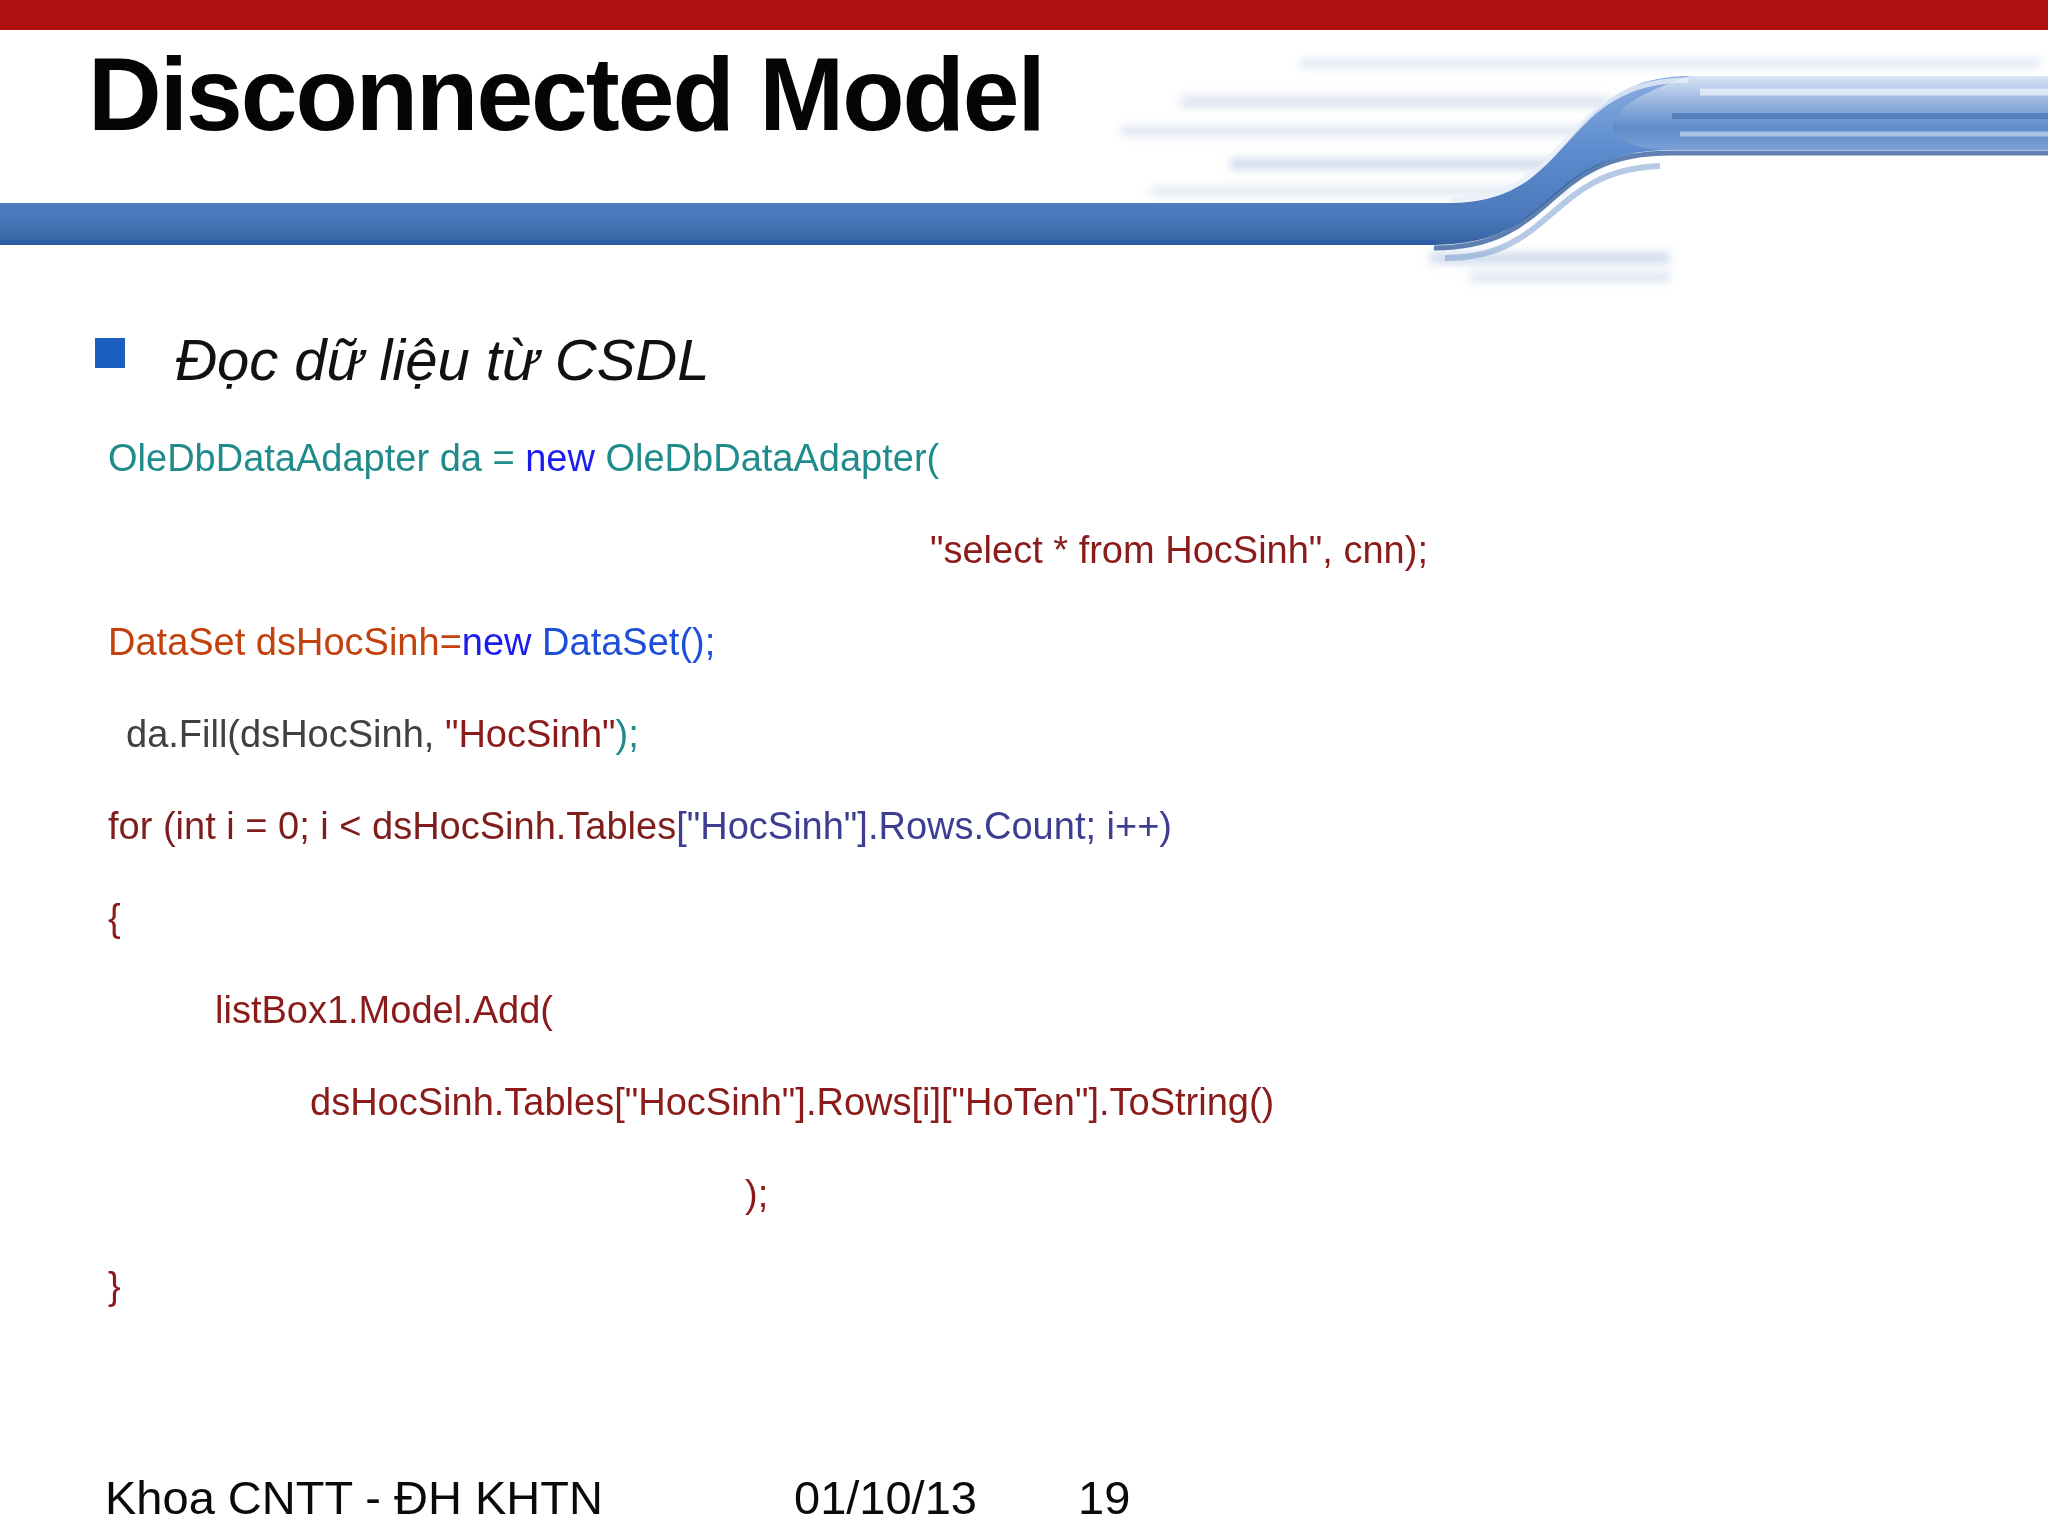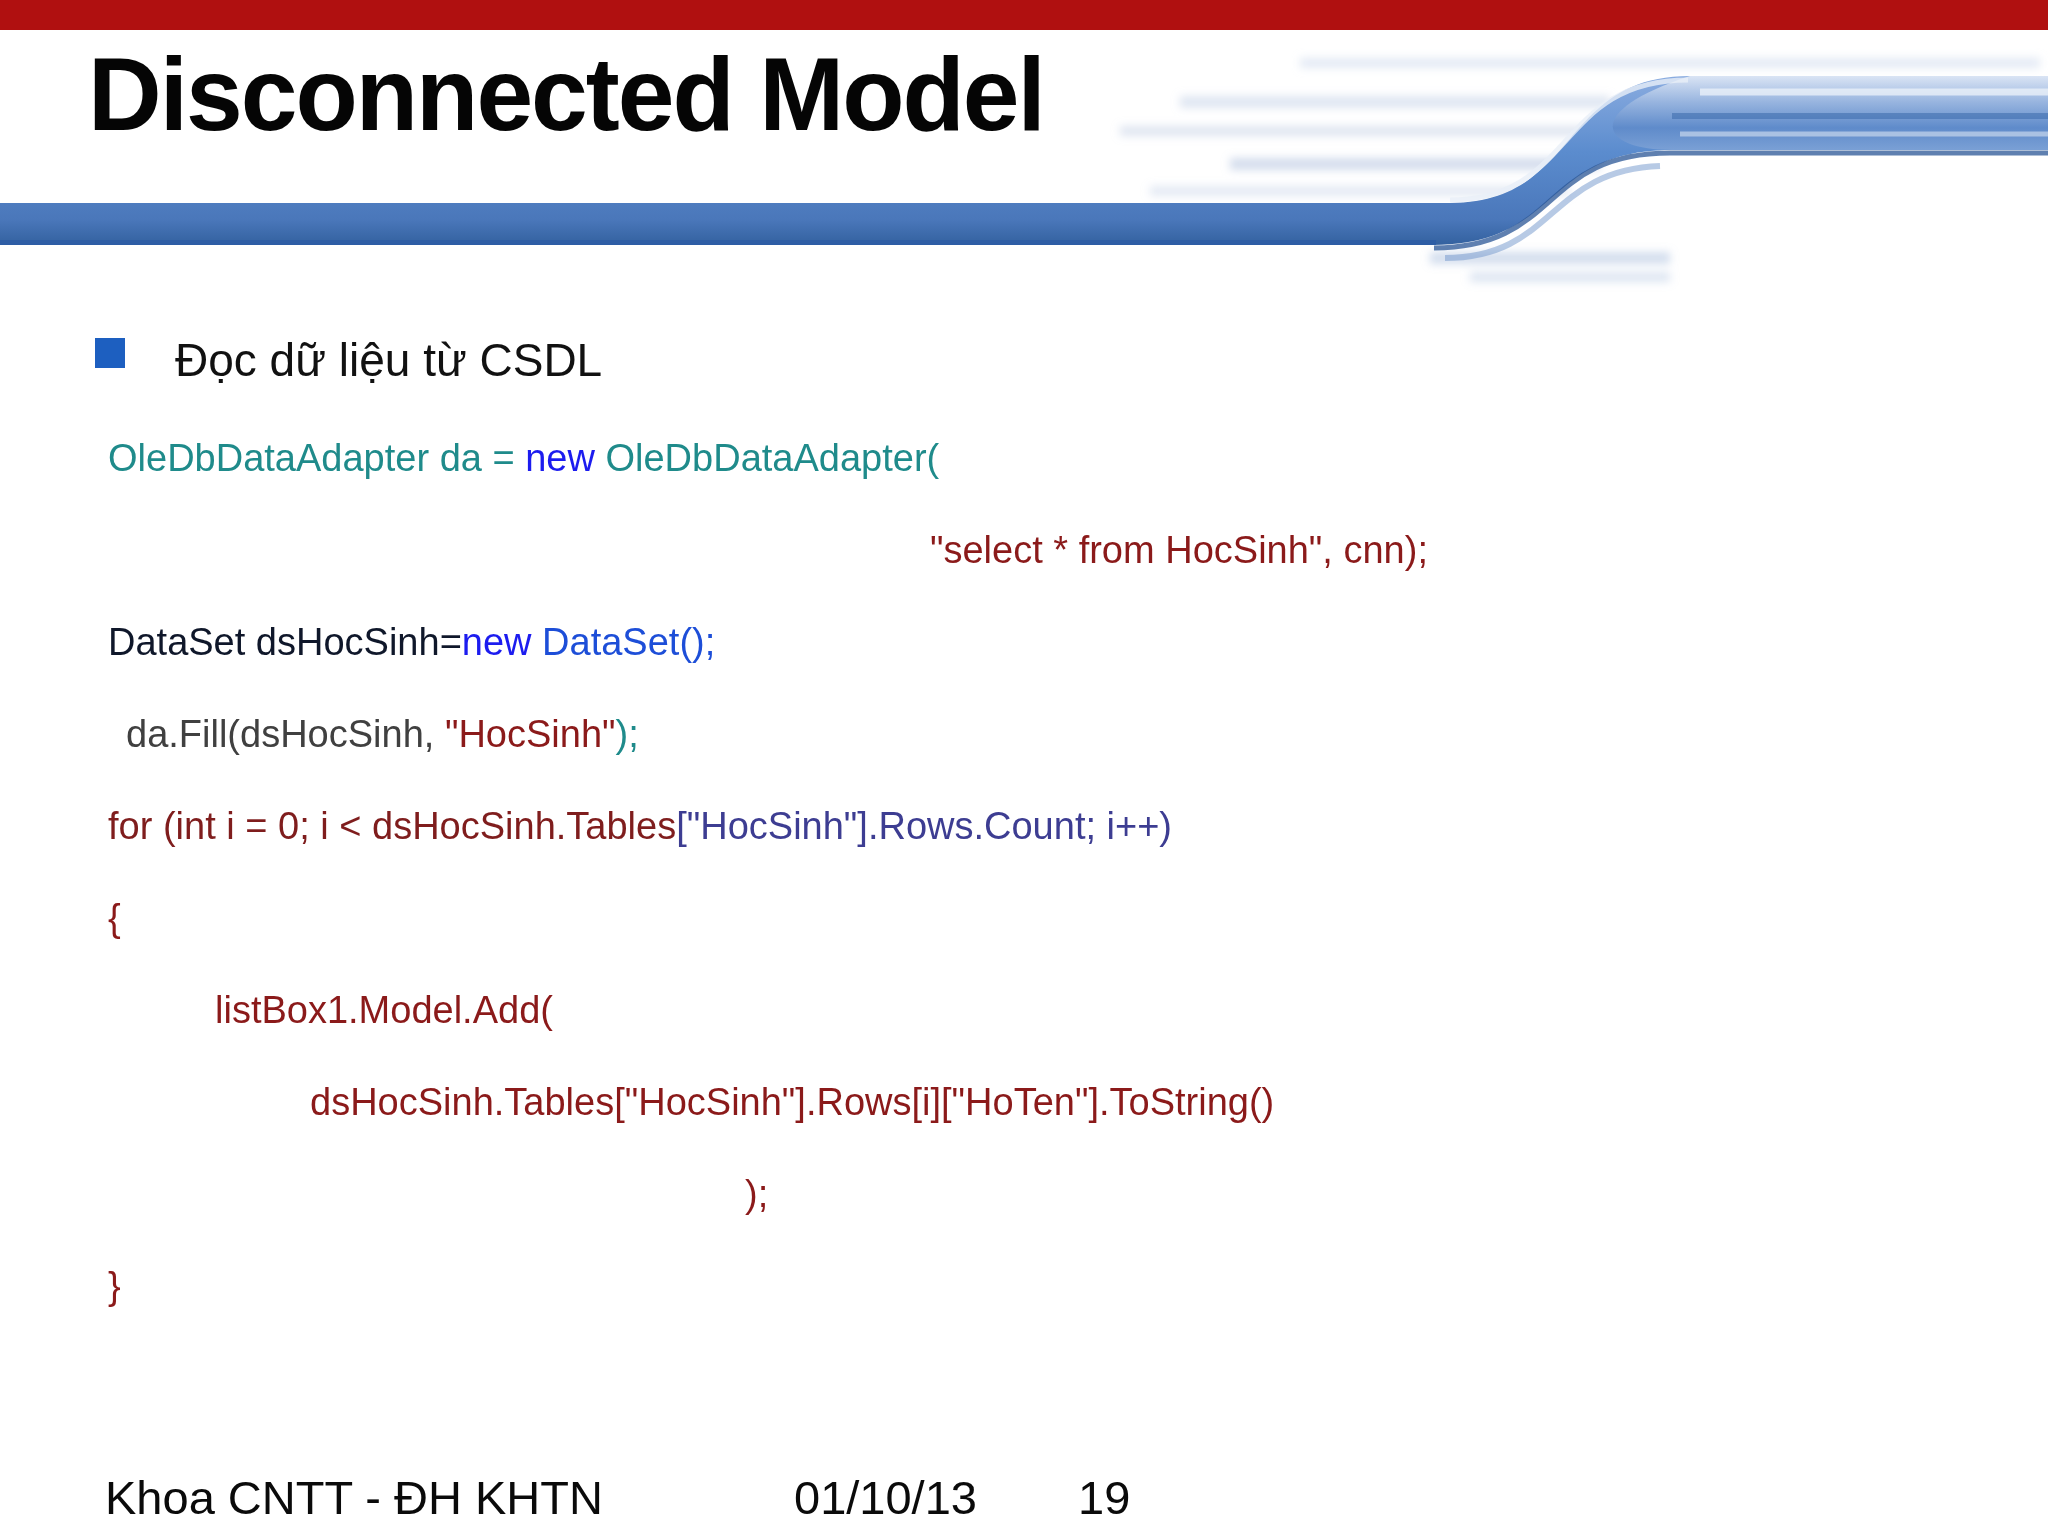--- a/index.html
+++ b/index.html
@@ -26,21 +26,21 @@
   }
   .bullet-row{
     position:absolute;left:95px;top:325px;width:1800px;
     display:flex;align-items:flex-start;
   }
   .bullet-square{
     width:30px;height:30px;margin-top:13px;margin-right:50px;
     background:#1d5fc0;flex:0 0 auto;
   }
   .bullet-text{
-    font-size:46px;color:#111111;line-height:70px;white-space:pre;
+    font-size:58px;color:#111111;line-height:70px;white-space:pre;font-style:italic;
   }
   .code{
     position:absolute;left:108px;top:412px;width:1900px;
   }
   .code-line{
     font-size:38px;line-height:92px;white-space:pre;
   }
   .footer{
     position:absolute;left:0;top:1470px;width:2048px;height:60px;
     font-size:47px;color:#0a0a0a;
@@ -102,21 +102,21 @@
 <h1 class="title" style="color: rgb(5, 5, 5);">Disconnected Model</h1>
 
 <div class="bullet-row">
   <span class="bullet-square" style="background: rgb(29, 95, 192);"></span>
   <span class="bullet-text">Đọc dữ liệu từ CSDL</span>
 </div>
 
 <div class="code" id="code-block">
     <div class="code-line" style="padding-left: 0px;"><span style="color: rgb(31, 139, 139);">OleDbDataAdapter da = </span><span style="color: rgb(28, 28, 239);">new</span><span style="color: rgb(31, 139, 139);"> OleDbDataAdapter(</span></div>
     <div class="code-line" style="padding-left: 822px;"><span style="color: rgb(139, 26, 26);">"select * from HocSinh", cnn);</span></div>
-    <div class="code-line" style="padding-left: 0px;"><span style="color: #0f172a;">DataSet dsHocSinh=</span><span style="color: rgb(28, 28, 239);">new</span><span style="color: #1d4ed8;"> DataSet();</span></div>
+    <div class="code-line" style="padding-left: 0px;"><span style="color: #c2410c;">DataSet dsHocSinh=</span><span style="color: rgb(28, 28, 239);">new</span><span style="color: #1d4ed8;"> DataSet();</span></div>
     <div class="code-line" style="padding-left: 0px;"><span style="color: #404040; margin-left: 18px;">da.Fill(dsHocSinh, </span><span style="color: rgb(139, 26, 26);">"HocSinh"</span><span style="color: rgb(31, 139, 139);">);</span></div>
     <div class="code-line" style="padding-left: 0px;"><span style="color: #7f1d1d;">for (int i = 0; i &lt; dsHocSinh.Tables</span><span style="color: rgb(61, 61, 146);">["HocSinh"].Rows.Count; i++)</span></div>
     <div class="code-line" style="padding-left: 0px;"><span style="color: rgb(139, 26, 26);">{</span></div>
     <div class="code-line" style="padding-left: 107px;"><span style="color: rgb(139, 26, 26);">listBox1.Model.Add(</span></div>
     <div class="code-line" style="padding-left: 202px;"><span style="color: rgb(139, 26, 26);">dsHocSinh.Tables["HocSinh"].Rows[i]["HoTen"].ToString()</span></div>
     <div class="code-line" style="padding-left: 637px;"><span style="color: rgb(139, 26, 26);">);</span></div>
     <div class="code-line" style="padding-left: 0px;"><span style="color: rgb(139, 26, 26);">}</span></div>
   </div>
 
 <div class="footer">

